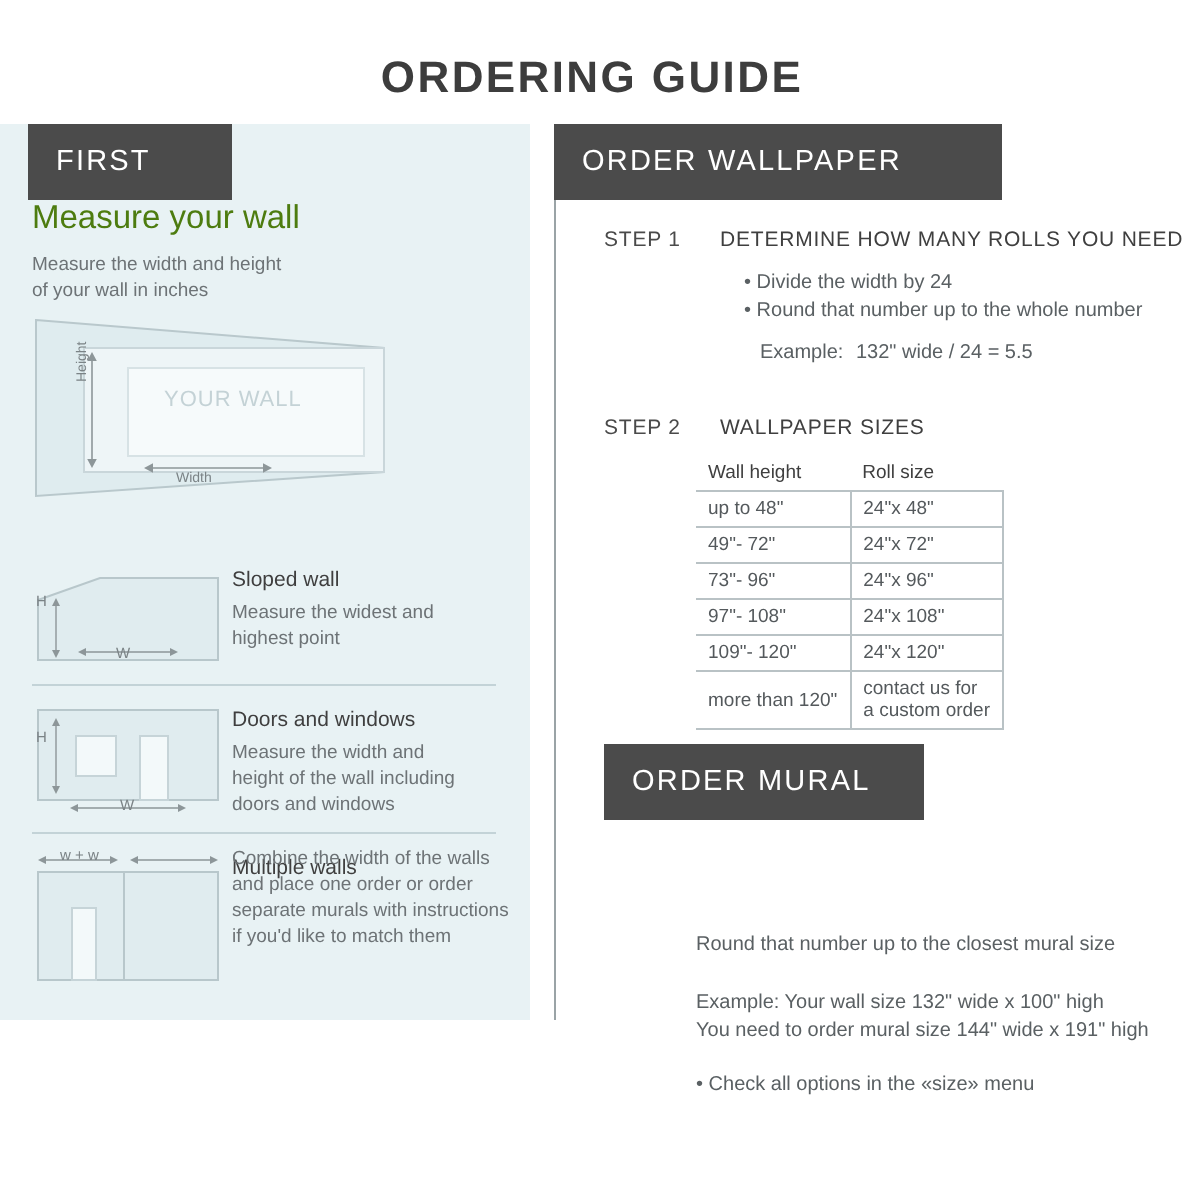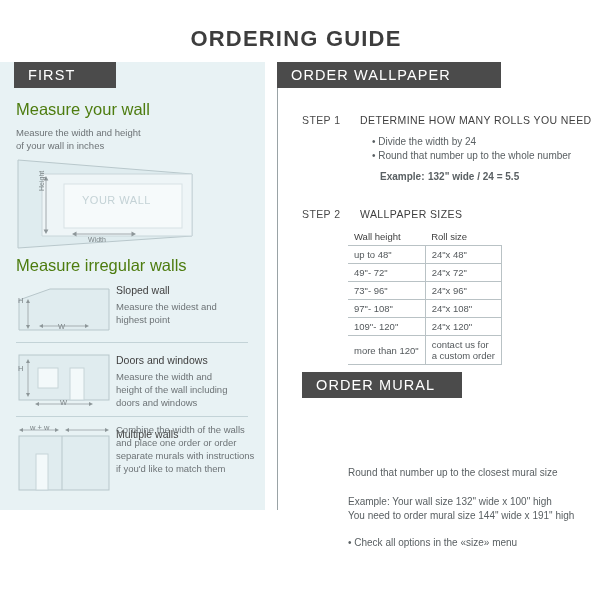--- a/index.html
+++ b/index.html
@@ -41,21 +41,21 @@
   }
   .tag {
     position: absolute;
     background: #4b4b4b;
     color: #ffffff;
     font-size: 14.5px;
     letter-spacing: 1.1px;
     display: flex;
     align-items: center;
     padding-left: 14px;
-    height: 26px;
+    height: 38px;
   }
   .tag-first { left: 14px; top: 62px; width: 102px; }
   .tag-wallpaper { left: 277px; top: 62px; width: 224px; }
   .tag-mural { left: 302px; top: 372px; width: 160px; }
 
   .vline {
     position: absolute;
     left: 277px;
     top: 62px;
     width: 1px;
@@ -116,21 +116,20 @@
   .bullet {
     position: absolute;
     font-size: 10px;
     color: #5a6063;
   }
   .plain {
     position: absolute;
     font-size: 10px;
     color: #5a6063;
     line-height: 14px;
-    font-weight: bold;
   }
 
   
   table.sizes {
     position: absolute;
     left: 348px;
     top: 228px;
     border-collapse: collapse;
     font-size: 9.5px;
     color: #54595c;
@@ -177,21 +176,20 @@
       <polygon points="30,76 27.6,71.5 32.4,71.5" fill="#8d9699"></polygon>
       <line x1="58" y1="76" x2="118" y2="76" stroke="#8d9699" stroke-width="0.8"></line>
       <polygon points="56,76 60.5,73.6 60.5,78.4" fill="#8d9699"></polygon>
       <polygon points="120,76 115.5,73.6 115.5,78.4" fill="#8d9699"></polygon>
     </svg>
     <div style="position:absolute; left:22px; top:33px; font-size:7px; color:#7b8386; transform:rotate(-90deg); transform-origin:left top;">Height</div>
     <div style="position:absolute; left:72px; top:78px; font-size:7px; color:#7b8386;">Width</div>
     <div style="position:absolute; left:66px; top:36px; font-size:11px; color:#c4d2d6; letter-spacing:0.5px;">YOUR WALL</div>
   </div>
 
-  <h2 class="sec" style="left:16px; top:256px;">Measure irregular walls</h2>
 
   <div style="position:absolute; left:16px; top:286px;">
     <svg width="96" height="50" viewBox="0 0 96 50">
       <polygon points="3,14 34,3 93,3 93,44 3,44" fill="#e0ecef" stroke="#b8c7cb" stroke-width="1"></polygon>
       <line x1="12" y1="16" x2="12" y2="40" stroke="#8d9699" stroke-width="0.7"></line>
       <polygon points="12,13 10,17 14,17" fill="#8d9699"></polygon>
       <polygon points="12,43 10,39 14,39" fill="#8d9699"></polygon>
       <line x1="26" y1="40" x2="70" y2="40" stroke="#8d9699" stroke-width="0.7"></line>
       <polygon points="23,40 27,38 27,42" fill="#8d9699"></polygon>
       <polygon points="73,40 69,38 69,42" fill="#8d9699"></polygon>

